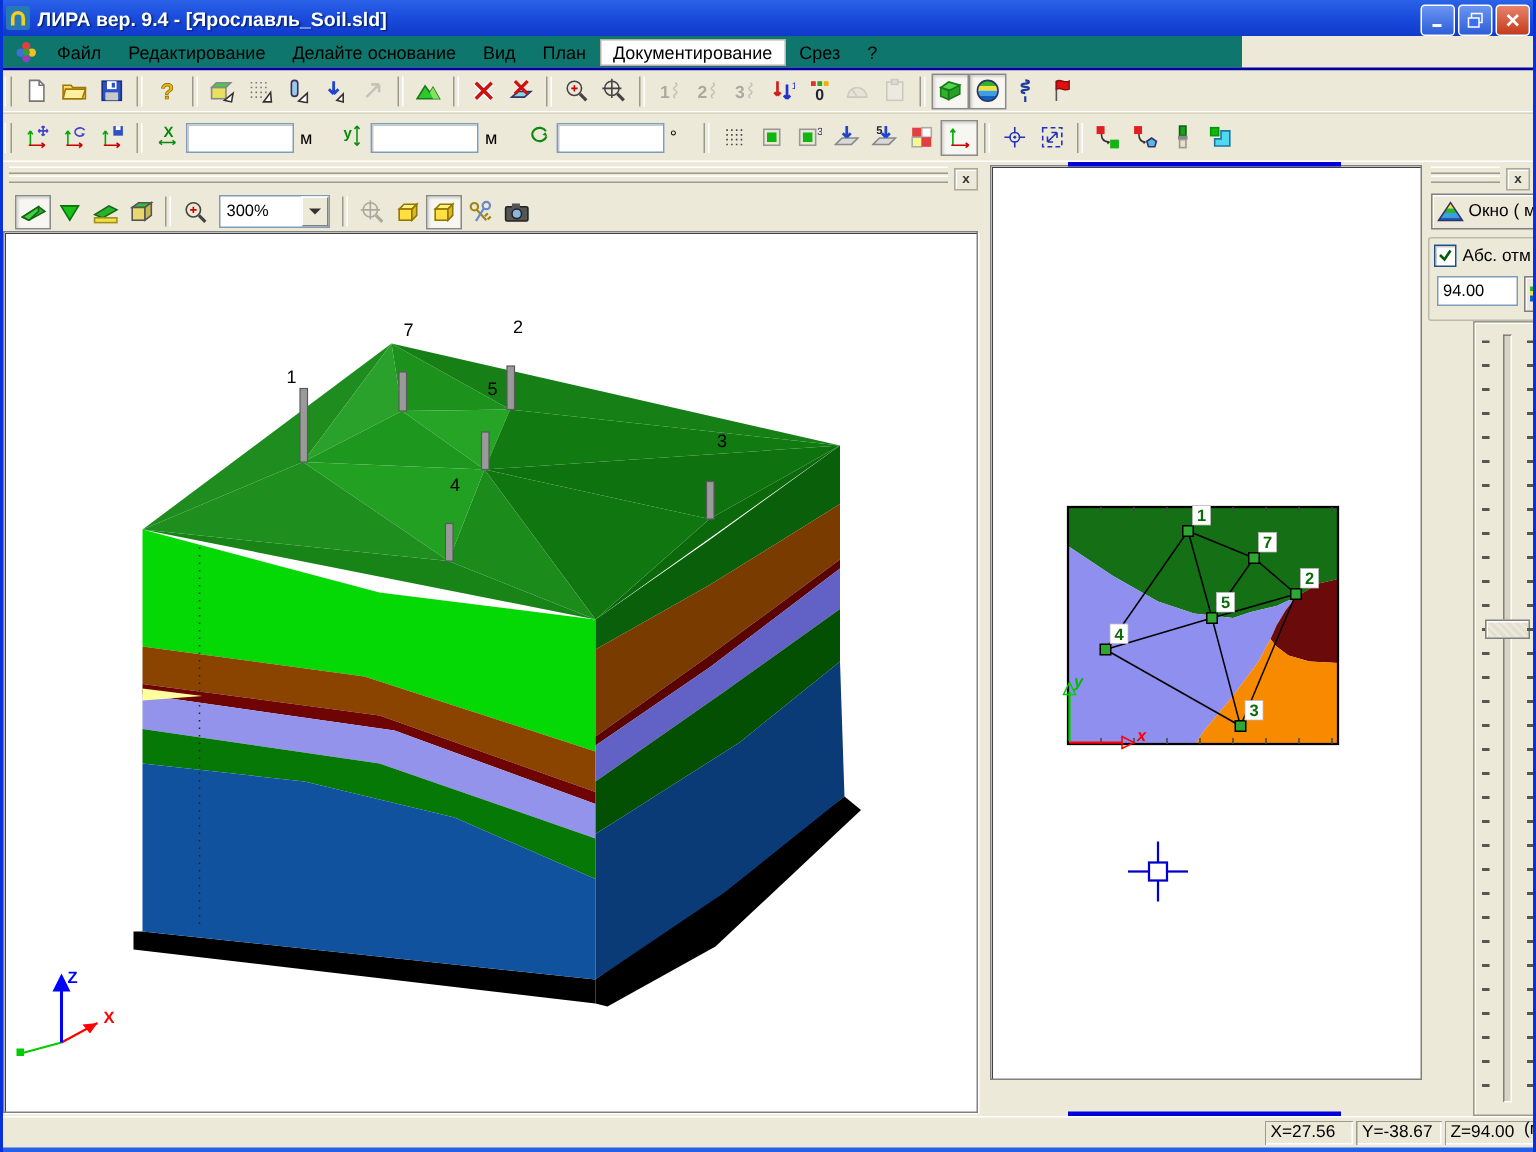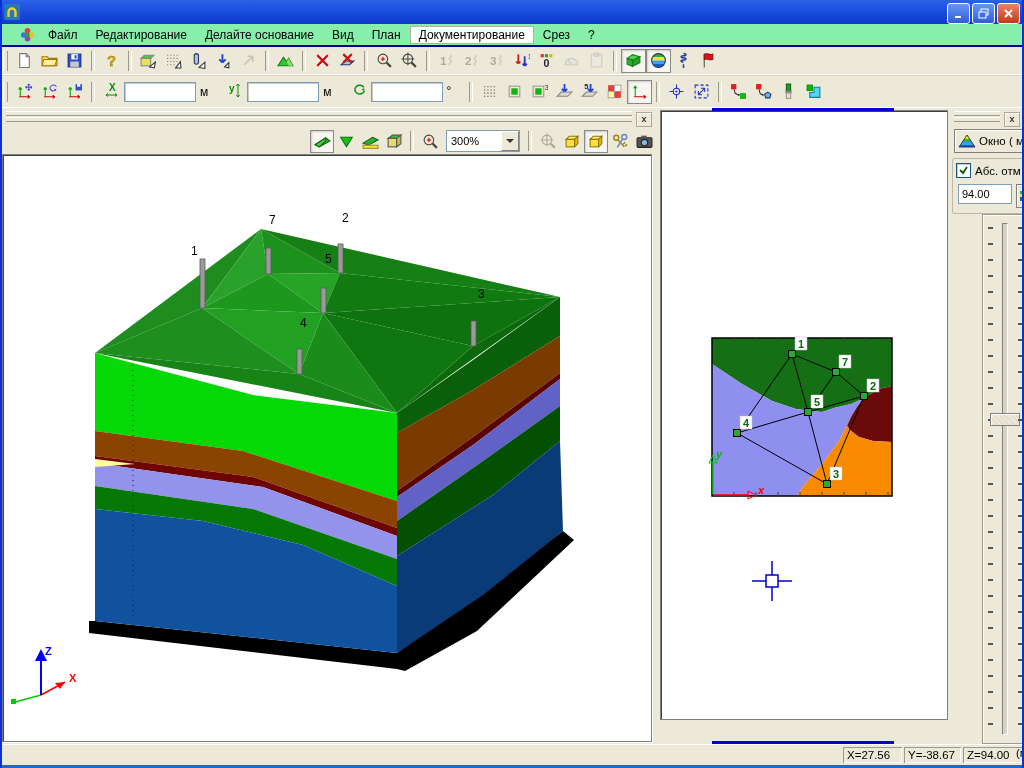--- a/index.html
+++ b/index.html
@@ -9,21 +9,21 @@
   
   .titlebar{position:absolute;left:0;top:0;width:1024px;height:24px;
     background:linear-gradient(to bottom,#2A62E8 0%,#1A4BDB 50%,#0F3ACC 100%);
     display:flex;align-items:center;padding-left:4px;box-sizing:border-box;}
   .title-text{color:#fff;font-weight:bold;font-size:13px;margin-left:5px;text-shadow:1px 1px 1px #00206A;white-space:nowrap;}
   .winbtns{position:absolute;right:4px;top:3px;display:flex;gap:2px;}
   .wbtn{width:21px;height:19px;border:1px solid #fff;border-radius:3px;display:flex;align-items:center;justify-content:center;
     background:linear-gradient(to bottom,#6A95F2,#2E5ED8);}
   .wbtn.close{background:linear-gradient(to bottom,#E8836A,#C43B1A);}
   
-  .menubar{position:absolute;left:0;top:24px;width:1024px;height:21px;background:#86efac;display:flex;align-items:center;padding-left:16px;box-sizing:border-box;}
+  .menubar{position:absolute;left:0;top:24px;width:828px;height:21px;background:#0f766e;display:flex;align-items:center;padding-left:6px;box-sizing:border-box;}
   .menu-item{padding:2px 9px;white-space:nowrap;cursor:default;}
   .menu-item.hl{background:#fff;border:1px solid #B5B2A5;padding:1px 8px;}
   .mdibtns{position:absolute;right:4px;top:26px;display:flex;gap:1px;}
   .mbtn{width:17px;height:15px;border:1px solid #ACA899;background:#ECE9D8;display:flex;align-items:center;justify-content:center;
     box-shadow:inset 1px 1px 0 #fff;}
   .navline{position:absolute;left:0;top:45px;width:1024px;height:2px;background:#0000A0;}
   
   .toolbar{position:absolute;left:0;width:1024px;background:#ECE9D8;display:flex;align-items:center;
     border-bottom:1px solid #fff;box-sizing:border-box;}
   #toolbar1{top:47px;height:28px;}
@@ -39,21 +39,21 @@
   .tb-input{width:64px;height:18px;border:1px solid #7F9DB9;box-shadow:inset 1px 1px 0 #c8c8c8;font-size:11px;padding:0 3px;font-family:inherit;}
   .unit{font-size:12px;margin-right:8px;}
   .unit.deg{align-self:flex-start;margin-top:2px;}
   
   .workspace{position:absolute;left:0;top:108px;width:1024px;height:636px;background:#ECE9D8;}
   .pane-header{position:relative;height:17px;margin:1px 2px 0 2px;}
   .gripline{height:3px;border-top:1px solid #fff;border-bottom:1px solid #9C9A8C;margin:3px 22px 1px 2px;}
   .xbtn{position:absolute;right:2px;top:1px;width:14px;height:13px;border:1px solid #ACA899;background:#ECE9D8;
     box-shadow:inset 1px 1px 0 #fff;display:flex;align-items:center;justify-content:center;font-size:9px;font-weight:bold;color:#333;line-height:1;}
   .left-pane{position:absolute;left:2px;top:0;width:654px;height:636px;}
-  .vtoolbar{display:flex;align-items:center;height:26px;padding-left:20px;justify-content:flex-end;}
+  .vtoolbar{display:flex;align-items:center;height:26px;padding-left:8px;}
   .vtoolbar .tbtn{width:22px;height:21px;}
   .combo{display:flex;width:72px;height:20px;border:1px solid #7F9DB9;background:#fff;align-items:center;margin:0 4px;}
   .combo-text{flex:1;font-size:11px;padding-left:4px;}
   .combo-btn{width:16px;height:18px;background:#ECE9D8;border:1px solid #fff;border-right-color:#808080;border-bottom-color:#808080;display:flex;align-items:center;justify-content:center;}
   .combo-arrow{width:0;height:0;border-left:4px solid transparent;border-right:4px solid transparent;border-top:4px solid #333;}
   .canvas3d{position:absolute;left:0;top:46px;width:650px;height:588px;background:#fff;
     border:1px solid #808080;box-shadow:inset 1px 1px 0 #404040, 1px 1px 0 #fff;box-sizing:border-box;overflow:hidden;}
   .right-pane{position:absolute;left:660px;top:0;width:288px;height:636px;}
   .plan-canvas{position:absolute;left:0;top:2px;width:288px;height:610px;background:#fff;
     border:1px solid #808080;box-shadow:inset 1px 1px 0 #404040;box-sizing:border-box;overflow:hidden;}
@@ -92,20 +92,21 @@
 
 <div class="window">
   <div class="edge" style="left:0"></div>
   <div class="edge" style="right:0"></div>
 
   <div class="titlebar">
     <span style="width:16px;height:16px;display:inline-block"><svg viewBox="0 0 16 16">
           <rect width="16" height="16" rx="2" fill="#2878B8"></rect>
           <path d="M4.5 13V8a3.5 3.5 0 0 1 7 0v5" fill="none" stroke="#F0D020" stroke-width="2.4"></path>
         </svg></span>
+    <span class="title-text">ЛИРА  вер. 9.4 - [Ярославль_Soil.sld]</span>
     <div class="winbtns">
       <div class="wbtn">
           <svg width="11" height="11" viewBox="0 0 11 11">
             <path d="M2 9h6" stroke="#fff" stroke-width="2"></path>
           </svg>
         </div>
       <div class="wbtn">
           <svg width="11" height="11" viewBox="0 0 11 11">
             <rect x="3" y="1" width="7" height="6" fill="none" stroke="#fff"></rect>
             <rect x="1" y="4" width="7" height="6" fill="#3A6EF0" stroke="#fff"></rect>

